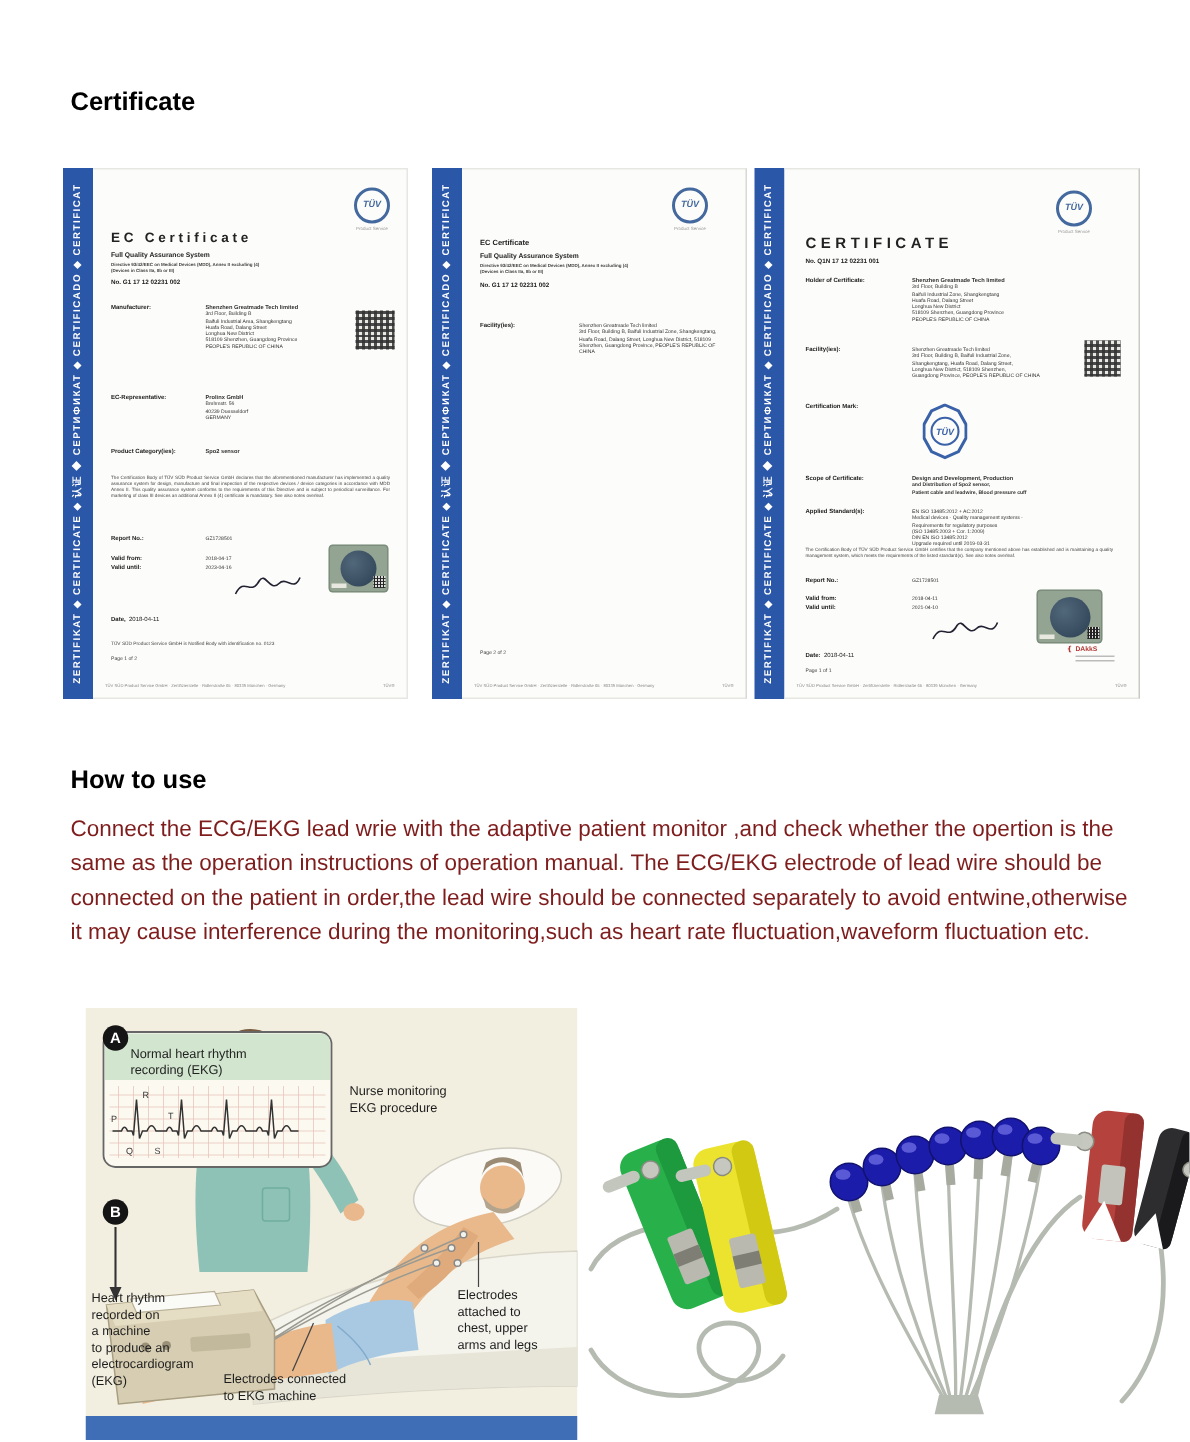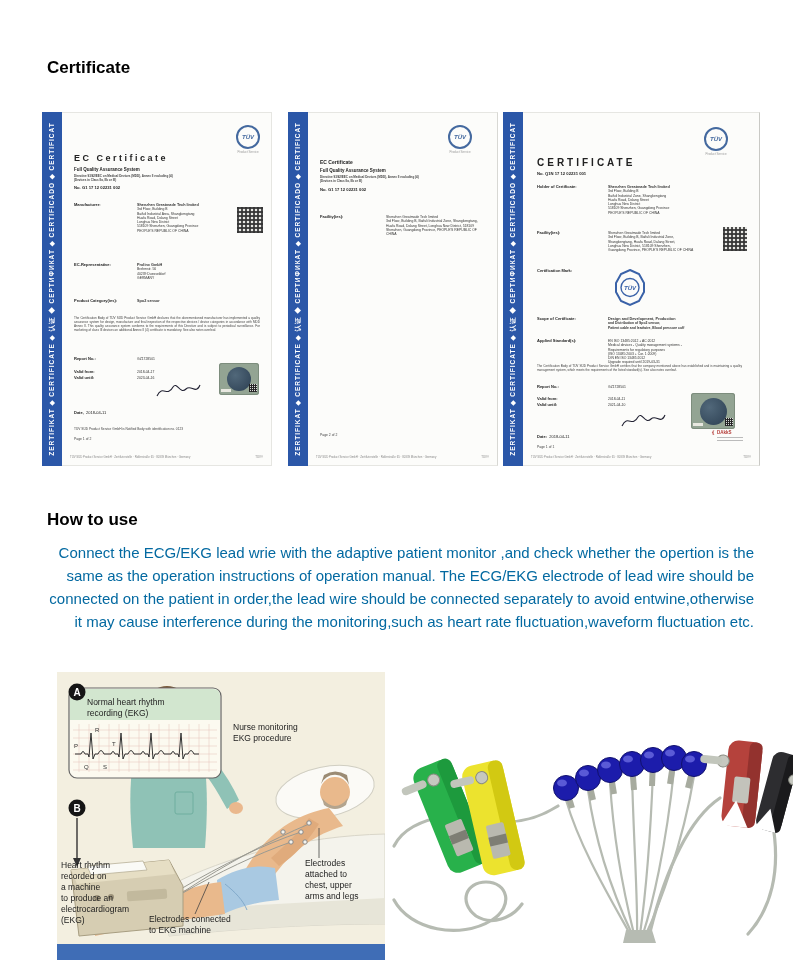--- a/index.html
+++ b/index.html
@@ -1,19 +1,19 @@
 <!DOCTYPE html>
 <html><head>
 <meta charset="utf-8">
 <style>
   html,body{margin:0;padding:0;background:#fff;}
   #page{position:relative;width:793px;height:961px;background:#ffffff;overflow:hidden;
         font-family:"Liberation Sans",sans-serif;color:#111;padding-left:24px;}
   .section-heading{position:absolute;left:47px;font-size:17px;font-weight:bold;color:#000;}
-  #howto-para{position:absolute;left:47px;top:541px;width:707px;font-size:15px;line-height:23px;color:#0369a1;text-align:right;}
+  #howto-para{position:absolute;left:47px;top:541px;width:707px;font-size:15px;line-height:23px;color:#7f1d1d;}
 
   
   #certs-row{position:absolute;left:42px;top:112px;width:718px;height:356px;}
   .cert{position:absolute;top:0;height:354px;display:flex;}
   #cert1{left:0;width:230px;}
   #cert2{left:246px;width:210px;}
   #cert3{left:461px;width:257px;}
   .cert-side{width:20px;height:354px;background:#2b57a8;position:relative;flex:none;overflow:hidden;}
   .side-text{position:absolute;top:100%;left:0;width:354px;height:20px;line-height:20px;
     transform:rotate(-90deg);transform-origin:0 0;color:#fff;font-size:6.5px;font-weight:bold;

